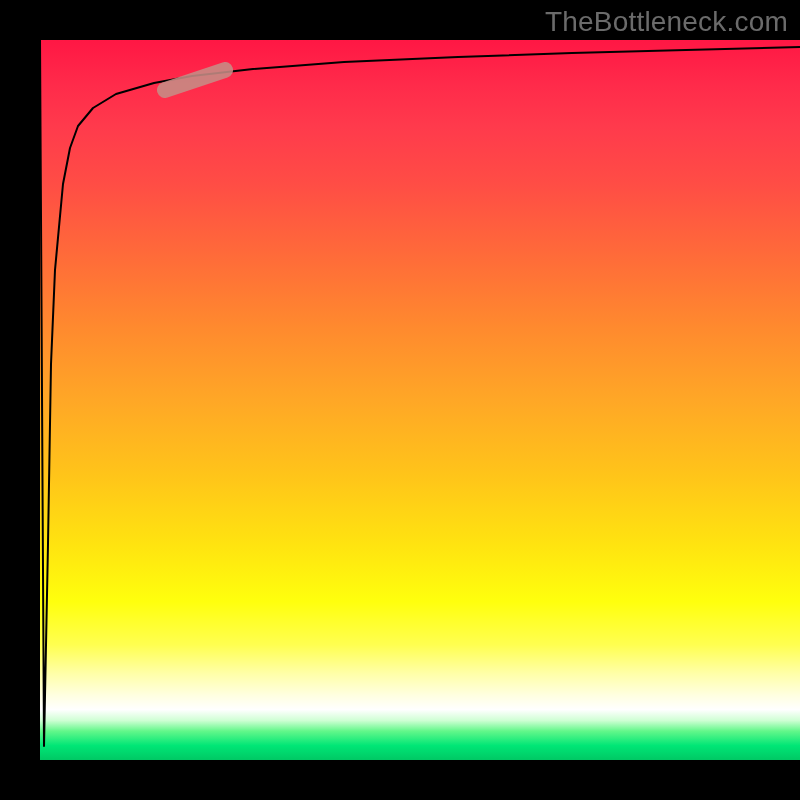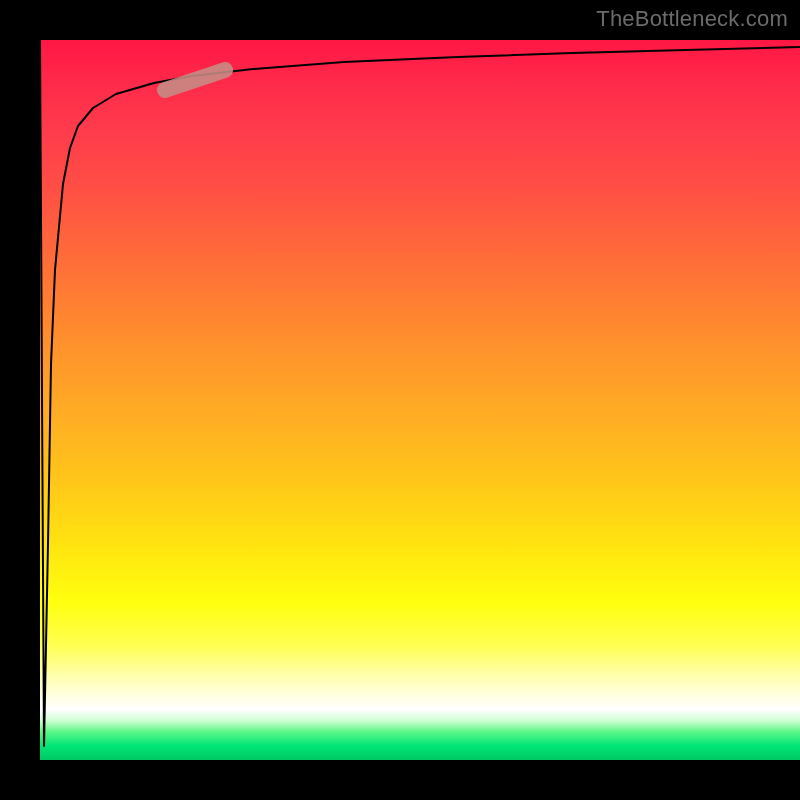--- a/index.html
+++ b/index.html
@@ -42,21 +42,21 @@
       #62f78a 96%,
       #00e676 98%,
       #00c864 100%
     );
   }
   .watermark {
     position: absolute;
     top: 6px;
     right: 12px;
     color: #6b6b6b;
-    font-size: 22px;
+    font-size: 28px;
     font-weight: 500;
     letter-spacing: 0.2px;
     user-select: none;
     text-align: right;
   }
   svg.curve {
     position: absolute;
     left: 0;
     top: 0;
     width: 760px;

